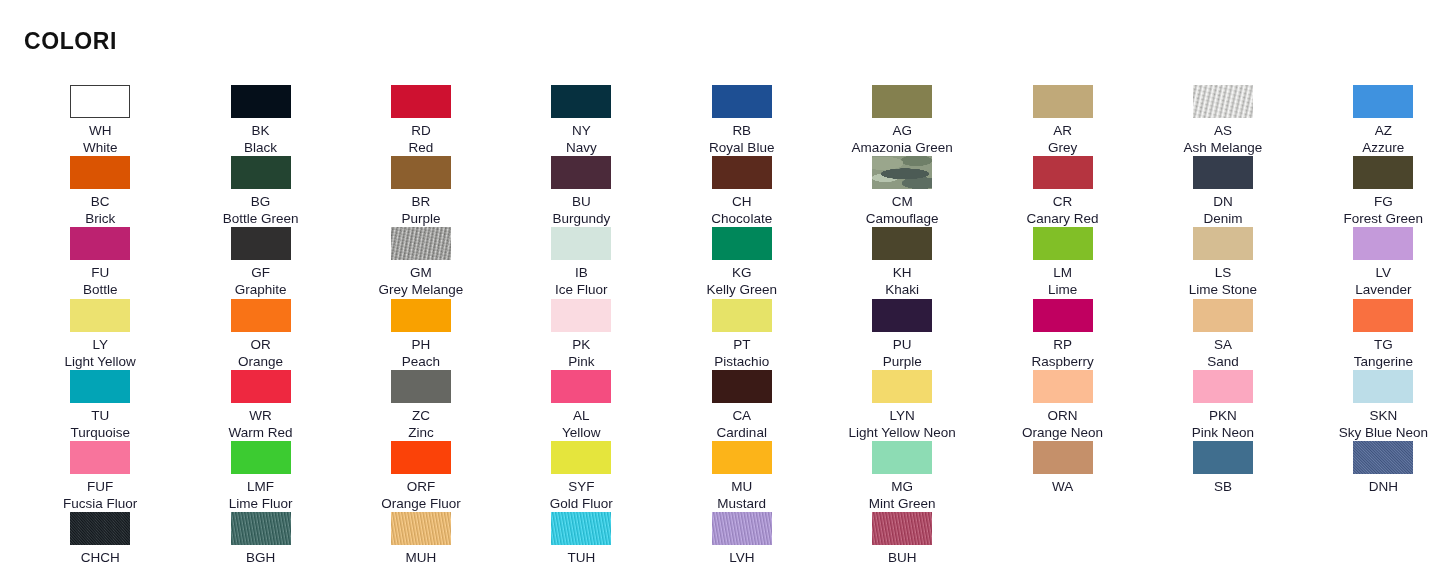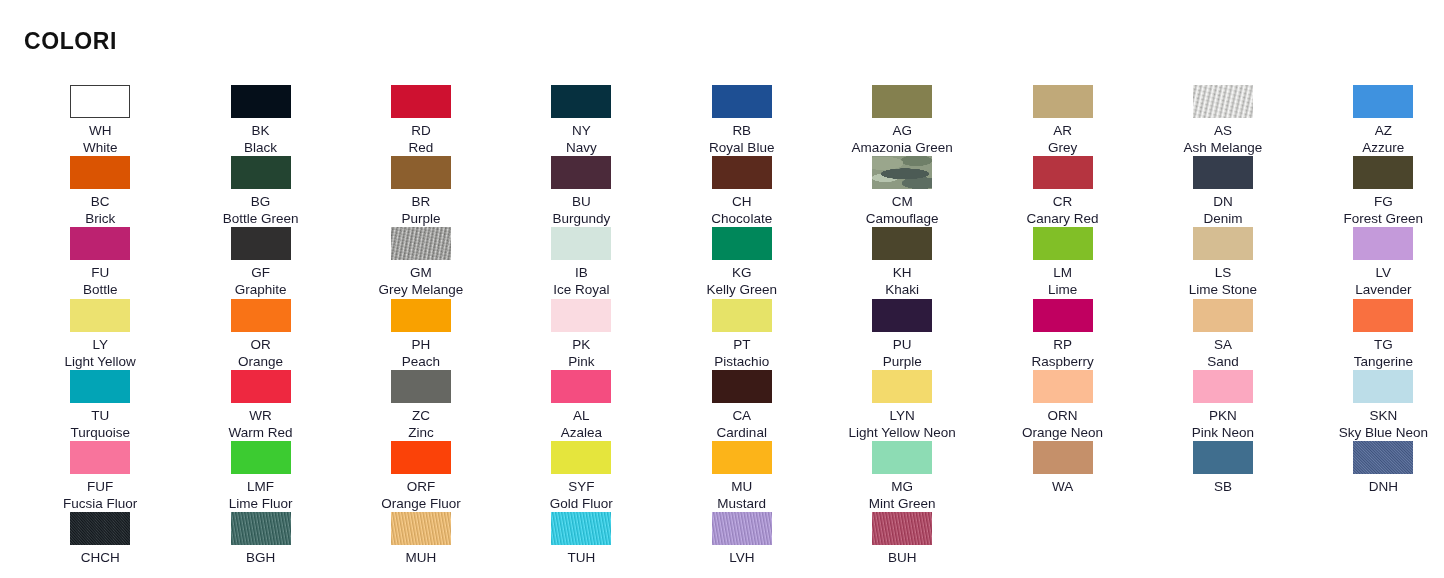--- a/index.html
+++ b/index.html
@@ -179,21 +179,21 @@
         <div class="swatch-label">Graphite</div>
       </div>
       <div class="swatch-cell">
         <span class="swatch-chip" style="background-color: rgb(155, 155, 150); background-image: repeating-linear-gradient(100deg, rgba(255, 255, 255, 0.55) 0px, rgba(80, 80, 80, 0.35) 2px, rgba(220, 220, 220, 0.45) 4px), repeating-linear-gradient(12deg, rgba(60, 60, 60, 0.3) 0px, rgba(230, 230, 230, 0.3) 3px);"></span>
         <div class="swatch-code">GM</div>
         <div class="swatch-label">Grey Melange</div>
       </div>
       <div class="swatch-cell">
         <span class="swatch-chip" style="background-color: rgb(211, 229, 221);"></span>
         <div class="swatch-code">IB</div>
-        <div class="swatch-label">Ice Royal</div>
+        <div class="swatch-label">Ice Fluor</div>
       </div>
       <div class="swatch-cell">
         <span class="swatch-chip" style="background-color: rgb(0, 135, 90);"></span>
         <div class="swatch-code">KG</div>
         <div class="swatch-label">Kelly Green</div>
       </div>
       <div class="swatch-cell">
         <span class="swatch-chip" style="background-color: rgb(75, 69, 44);"></span>
         <div class="swatch-code">KH</div>
         <div class="swatch-label">Khaki</div>
@@ -269,21 +269,21 @@
         <div class="swatch-label">Warm Red</div>
       </div>
       <div class="swatch-cell">
         <span class="swatch-chip" style="background-color: rgb(102, 103, 98);"></span>
         <div class="swatch-code">ZC</div>
         <div class="swatch-label">Zinc</div>
       </div>
       <div class="swatch-cell">
         <span class="swatch-chip" style="background-color: rgb(244, 77, 128);"></span>
         <div class="swatch-code">AL</div>
-        <div class="swatch-label">Azalea</div>
+        <div class="swatch-label">Yellow</div>
       </div>
       <div class="swatch-cell">
         <span class="swatch-chip" style="background-color: rgb(58, 26, 22);"></span>
         <div class="swatch-code">CA</div>
         <div class="swatch-label">Cardinal</div>
       </div>
       <div class="swatch-cell">
         <span class="swatch-chip" style="background-color: rgb(243, 218, 108);"></span>
         <div class="swatch-code">LYN</div>
         <div class="swatch-label">Light Yellow Neon</div>

